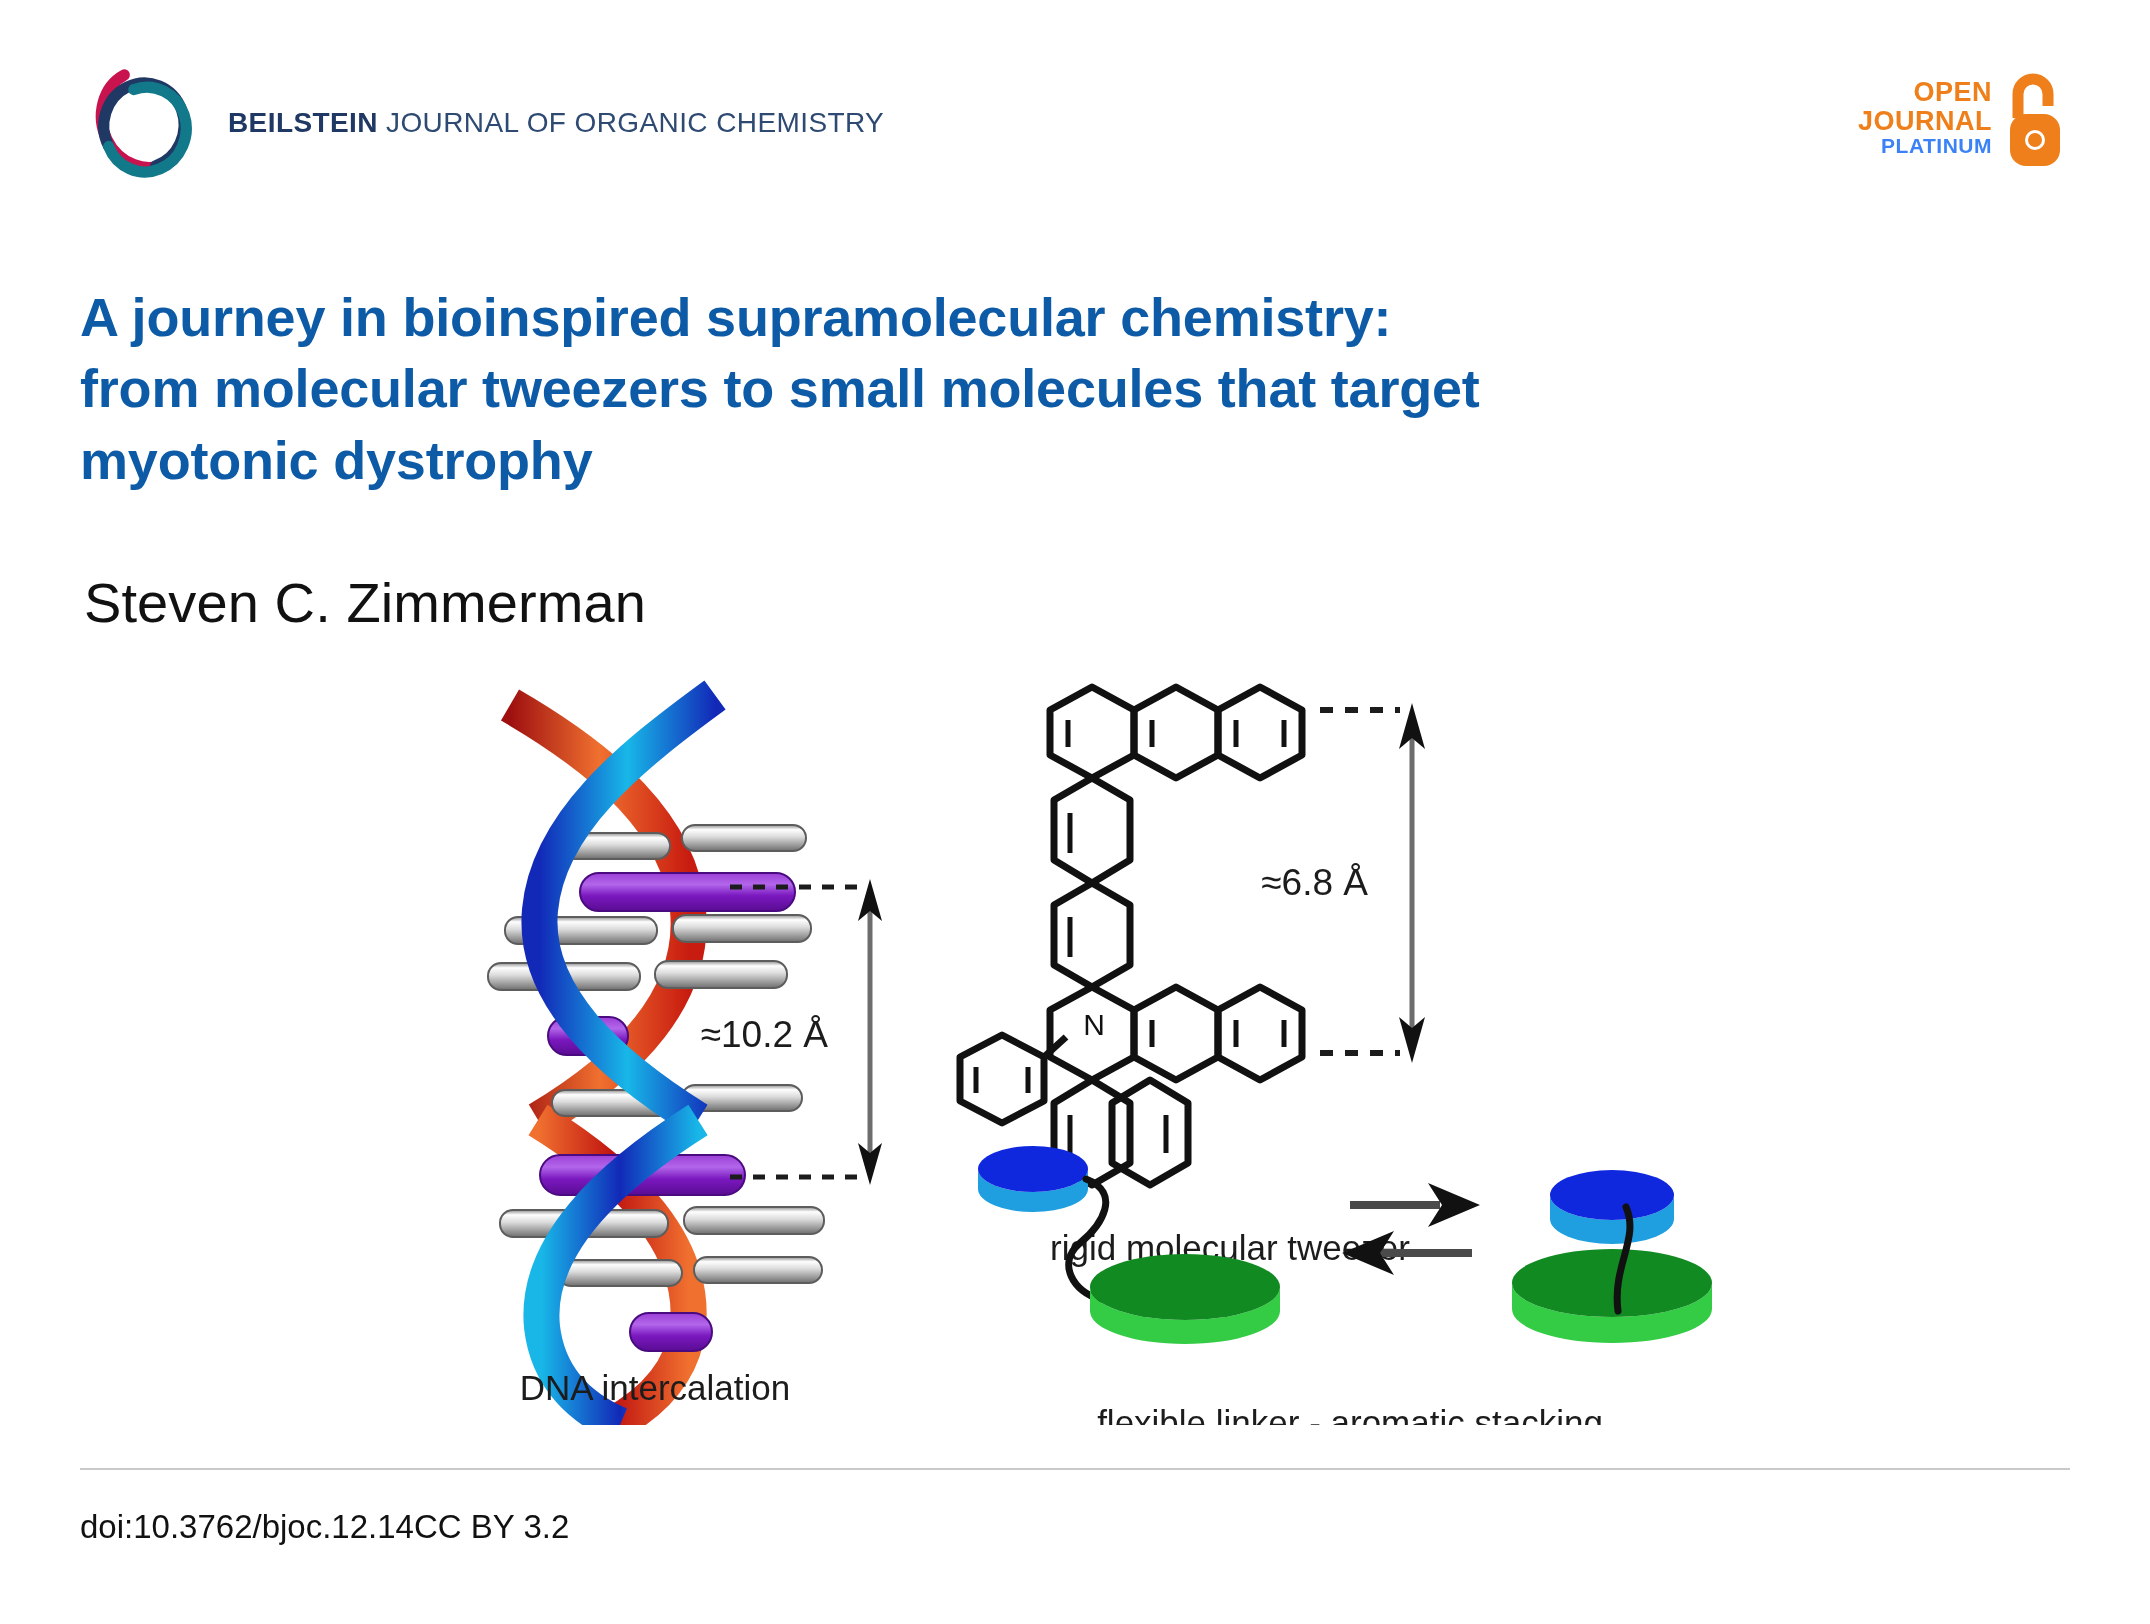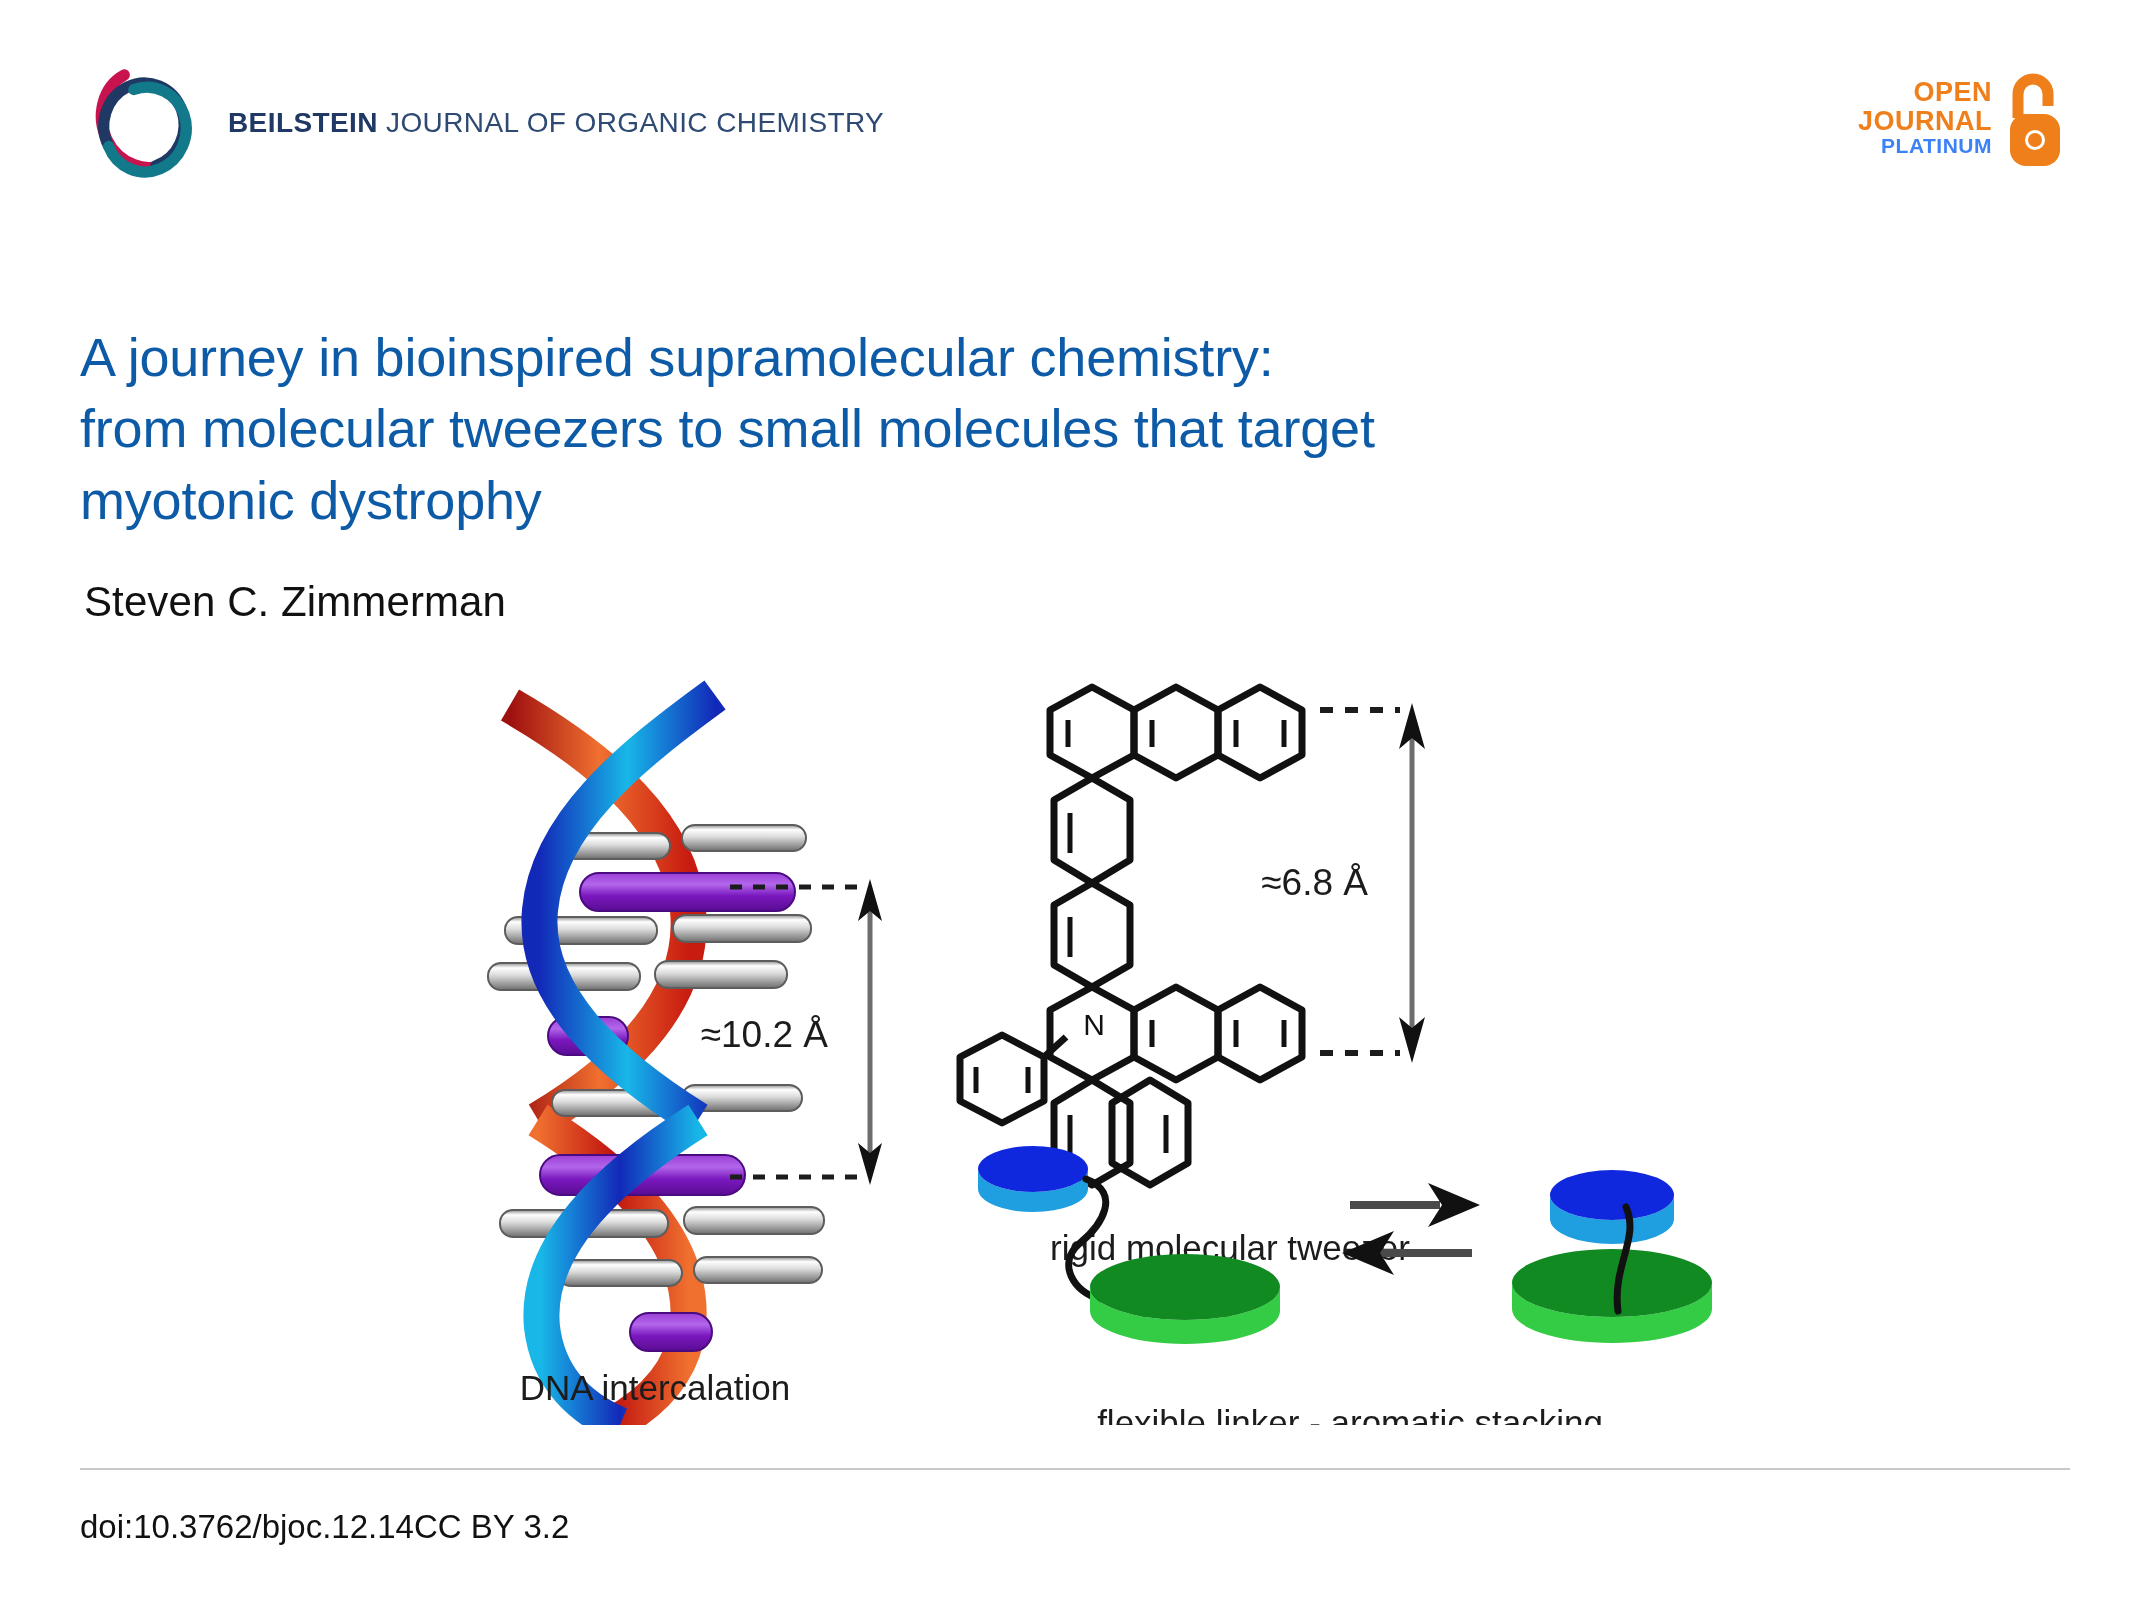--- a/index.html
+++ b/index.html
@@ -83,36 +83,34 @@
     display: block;
   }
 
   
   .title {
     position: absolute;
     left: 80px;
     top: 282px;
     width: 1880px;
     font-size: 54px;
-    font-weight: normal;
+    font-weight: bold;
     color: #0d5ba6;
     line-height: 1.32;
     letter-spacing: -0.2px;
-    margin-top: 40px;
   }
   .title .tline { display: block; }
 
   .author {
     position: absolute;
     left: 84px;
     top: 570px;
-    font-size: 42px;
+    font-size: 56px;
     color: #111111;
     letter-spacing: 0.1px;
-    margin-top: 8px;
   }
 
   
   .figure {
     position: absolute;
     left: 430px;
     top: 665px;
     width: 1300px;
     height: 760px;
   }

